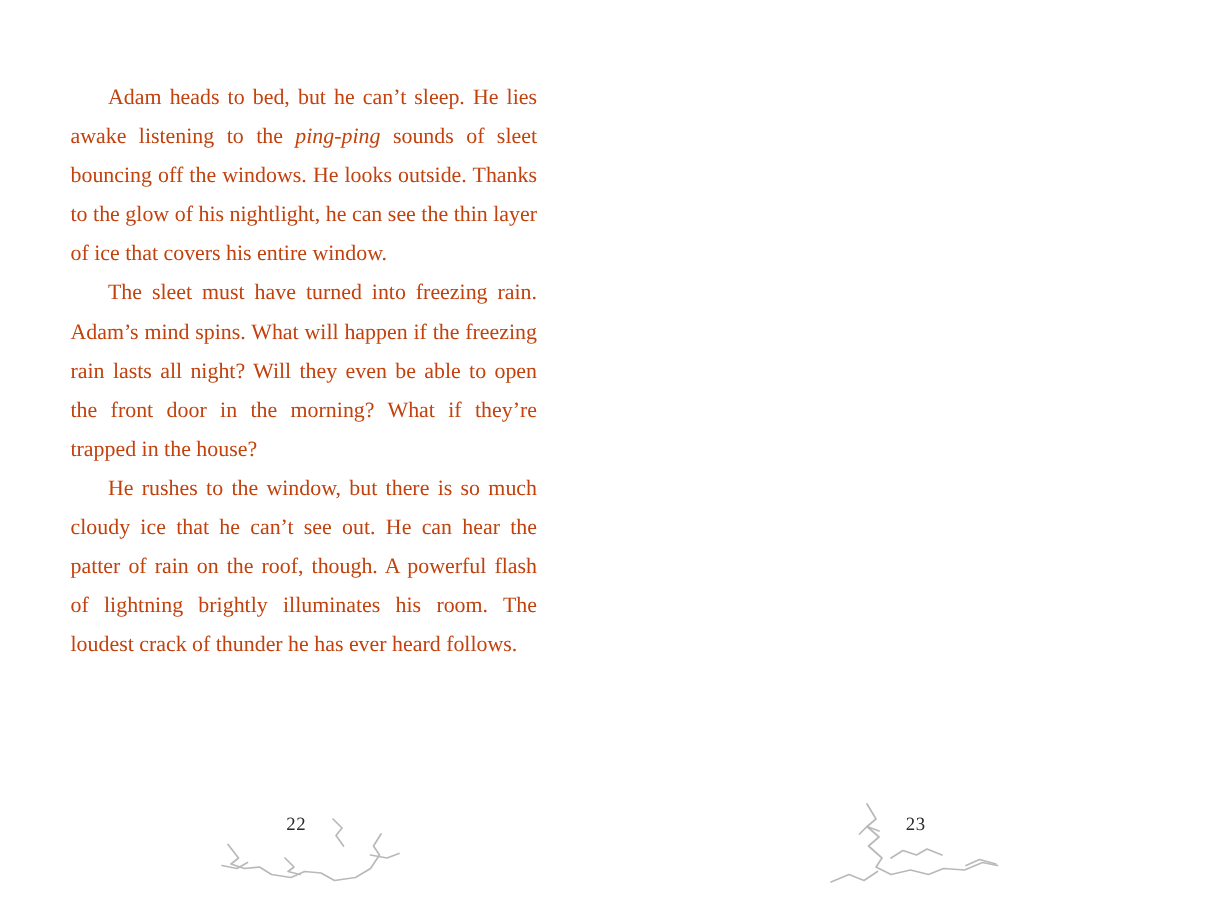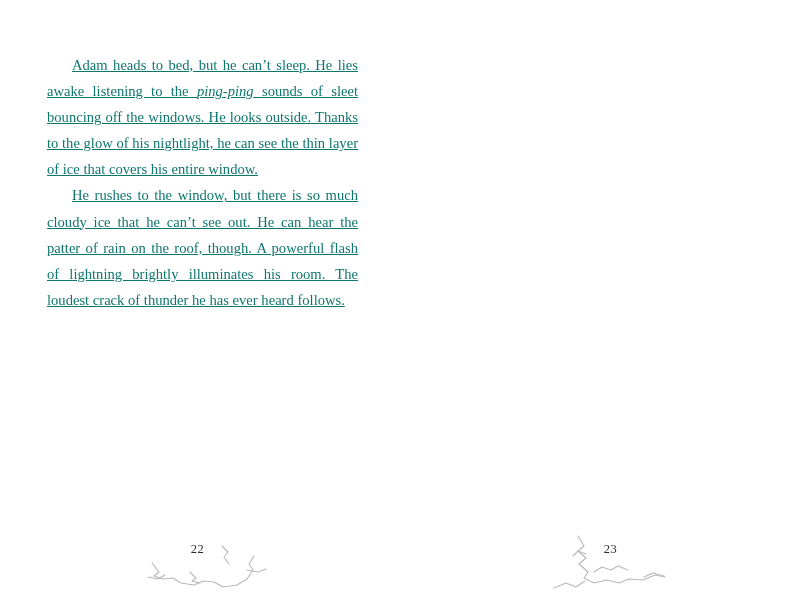--- a/index.html
+++ b/index.html
@@ -34,22 +34,21 @@
   .page-left  { left: 0; }
   .page-right { left: 404px; }
 
   
   .textcol {
     position: absolute;
     font-size: 14.6px;
     line-height: 26.1px;
     text-align: justify;
     text-justify: inter-word;
-    color: #0f766e;
-    text-decoration: underline;
+    color: #c2410c;
     -webkit-font-smoothing: antialiased;
   }
   .textcol.left-col {
     left: 47px;
     top: 52px;
     width: 311px;
   }
   .para {
     margin: 0;
     text-indent: 25px;
@@ -88,20 +87,21 @@
 </style>
 </head>
 <body>
 
 <div class="spread">
 
   <div class="page page-left">
 
     <div class="textcol left-col">
       <p class="para" id="lp1"><span>Adam heads to bed, but he can’t sleep. He lies awake listening to the </span><span class="ital">ping-ping</span><span> sounds of sleet bouncing off the windows. He looks outside. Thanks to the glow of his nightlight, he can see the thin layer of ice that covers his entire window.</span></p>
+      <p class="para" id="lp2"><span>The sleet must have turned into freezing rain. Adam’s mind spins. What will happen if the freezing rain lasts all night? Will they even be able to open the front door in the morning? What if they’re trapped in the house?</span></p>
       <p class="para" id="lp4"><span>He rushes to the window, but there is so much cloudy ice that he can’t see out. He can hear the patter of rain on the roof, though. A powerful flash of lightning brightly illuminates his room. The loudest crack of thunder he has ever heard follows.</span></p>
     </div>
 
     <div class="folio folio-left">
       <svg class="folio-orn" viewBox="0 0 405 70">
         <g fill="none" stroke="#b9b9bc" stroke-width="1.15" stroke-linecap="round" stroke-linejoin="round">
           <path d="M152 33 l7 9 l-5 4 l9 3 l10 -1 l8 5 l13 2 l9 -4 l11 1 l9 5 l14 -2 l10 -6 l6 -9 l-4 -6 l5 -8"></path>
           <path d="M190 42 l6 6 l-4 3 l8 2"></path>
           <path d="M229 34 l-5 -7 l4 -5 l-6 -6"></path>
           <path d="M165 45 l-7 4 l-10 -2"></path>

